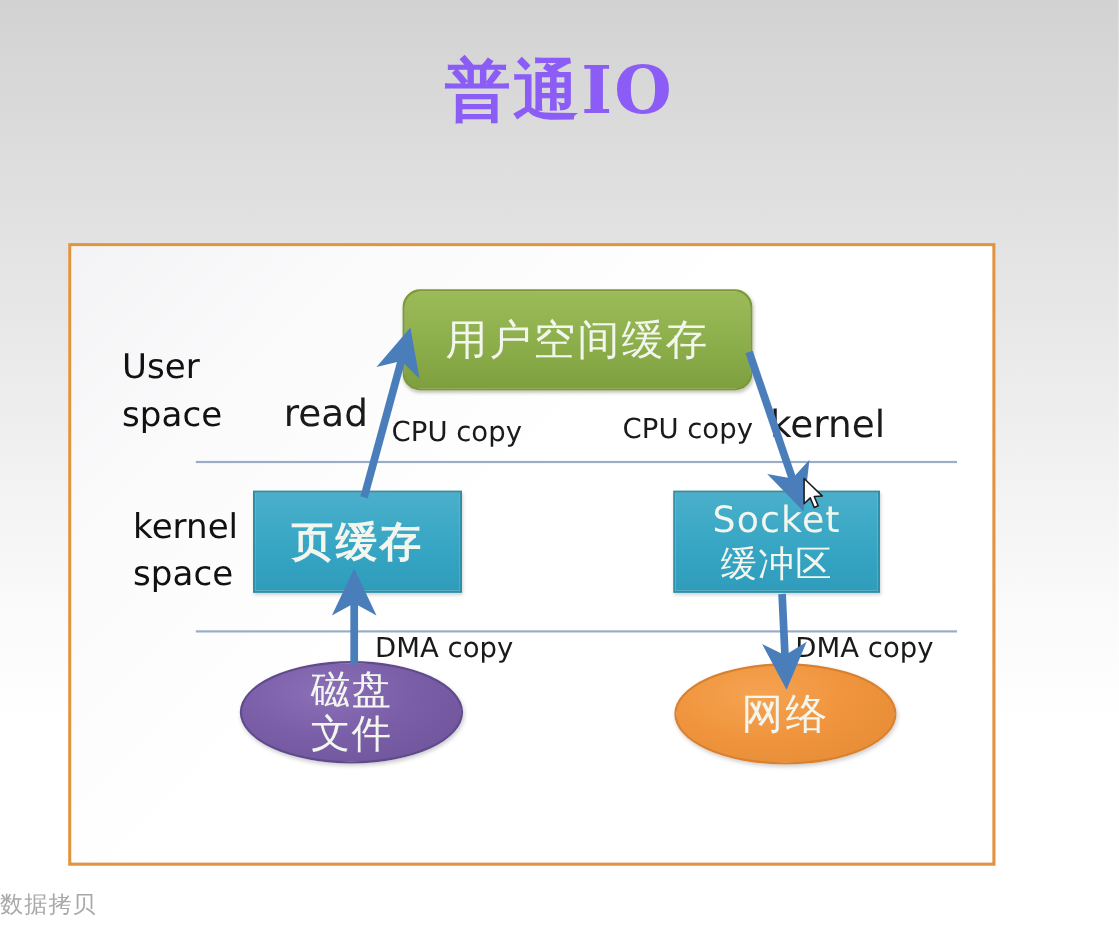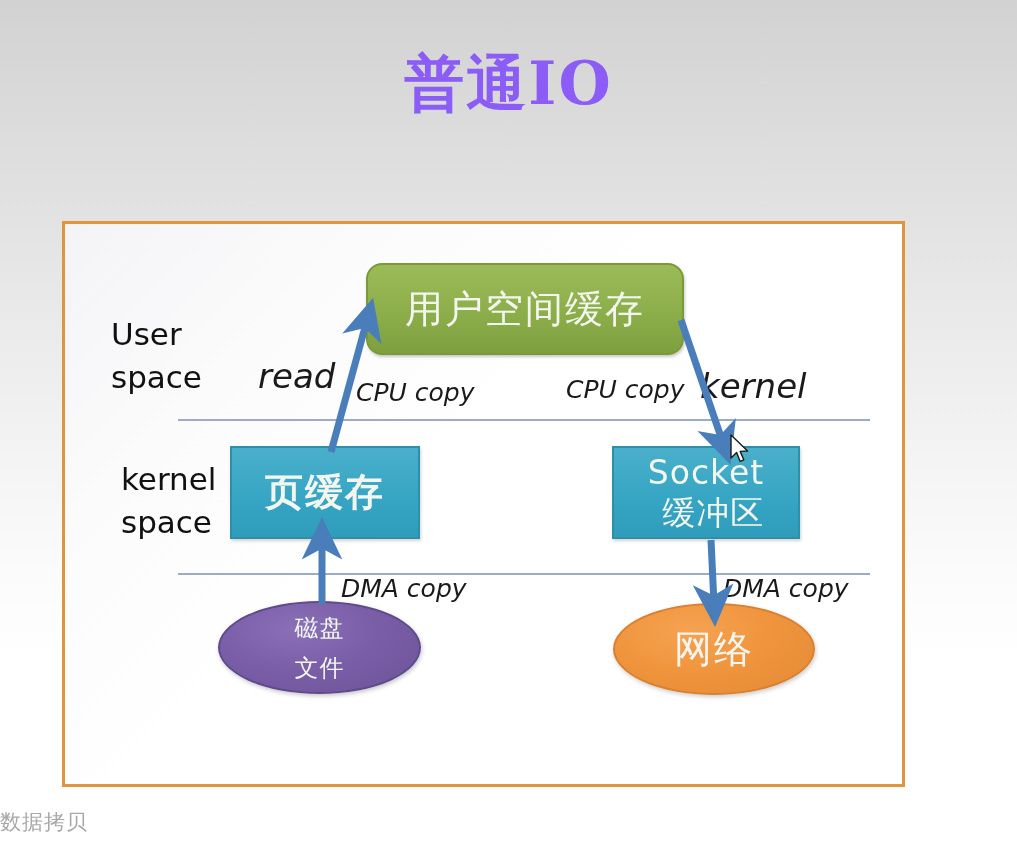--- a/index.html
+++ b/index.html
@@ -74,21 +74,21 @@
   }
   #divider-user-kernel { top: 419px; }
   #divider-kernel-hw { top: 573px; }
 
   
   .node {
     position: absolute;
     display: flex;
     align-items: center;
     justify-content: center;
-    text-align: right;
+    text-align: center;
     color: #f2f6ee;
     font-family: "DejaVu Sans", "Liberation Sans", sans-serif;
     box-sizing: border-box;
     white-space: pre-line;
   }
 
   #node-user-buffer {
     left: 366px;
     top: 263px;
     width: 318px;
@@ -128,21 +128,21 @@
   }
 
   #node-disk-file {
     left: 218px;
     top: 601px;
     width: 203px;
     height: 93px;
     background: radial-gradient(ellipse at 38% 30%, #8b70b8 0%, #7a5fa8 45%, #6c5298 100%);
     border: 2px solid #5f4a8c;
     border-radius: 50%;
-    font-size: 24px;
+    font-size: 36px;
     line-height: 40px;
     letter-spacing: 1px;
     box-shadow: 1px 2px 4px rgba(0,0,0,0.22);
   }
 
   #node-network {
     left: 613px;
     top: 603px;
     width: 202px;
     height: 92px;
@@ -153,21 +153,20 @@
     letter-spacing: 2px;
     box-shadow: 1px 2px 4px rgba(0,0,0,0.2);
   }
 
   
   .flow-label {
     position: absolute;
     font-family: "DejaVu Sans", "Liberation Sans", sans-serif;
     color: #1a1a1a;
     white-space: nowrap;
-    font-style: italic;
   }
   #label-read  { left: 258px; top: 356px; font-size: 34px; }
   #label-write { left: 700px; top: 366px; font-size: 34px; }
   #label-cpu-copy-left  { left: 356px; top: 378px; font-size: 25px; }
   #label-cpu-copy-right { left: 566px; top: 375px; font-size: 25px; }
   #label-dma-copy-left  { left: 341px; top: 574px; font-size: 25px; }
   #label-dma-copy-right { left: 723px; top: 574px; font-size: 25px; }
 
   
   #arrow-layer {

